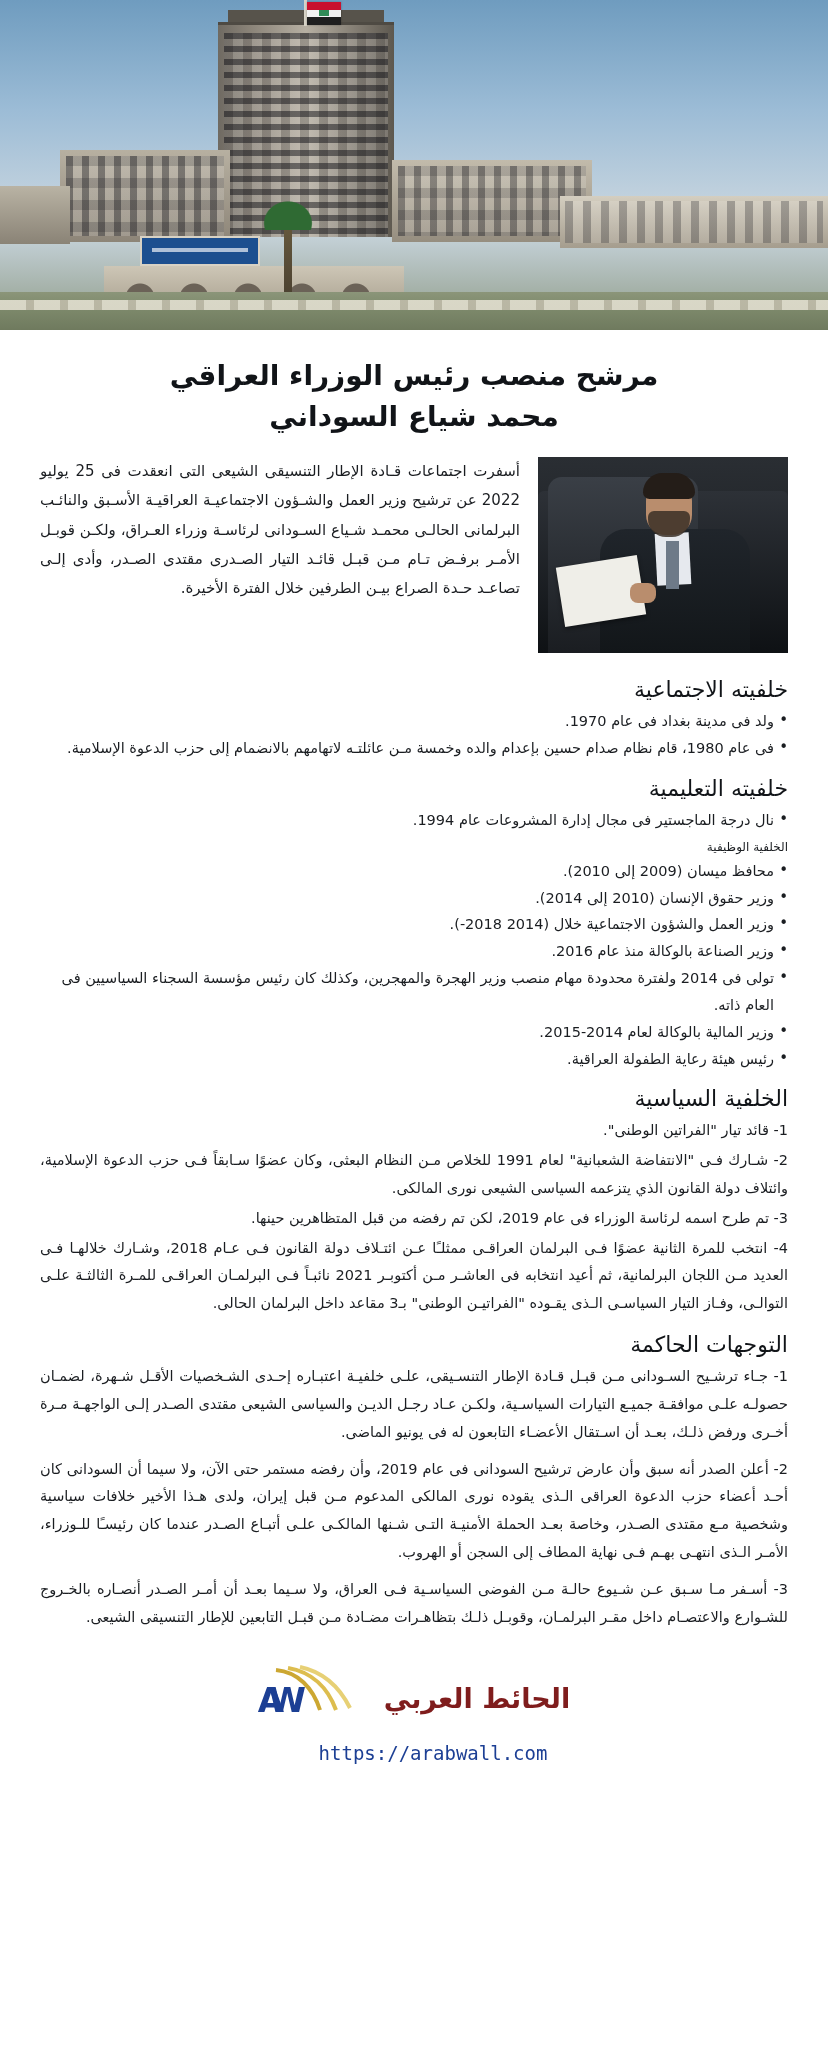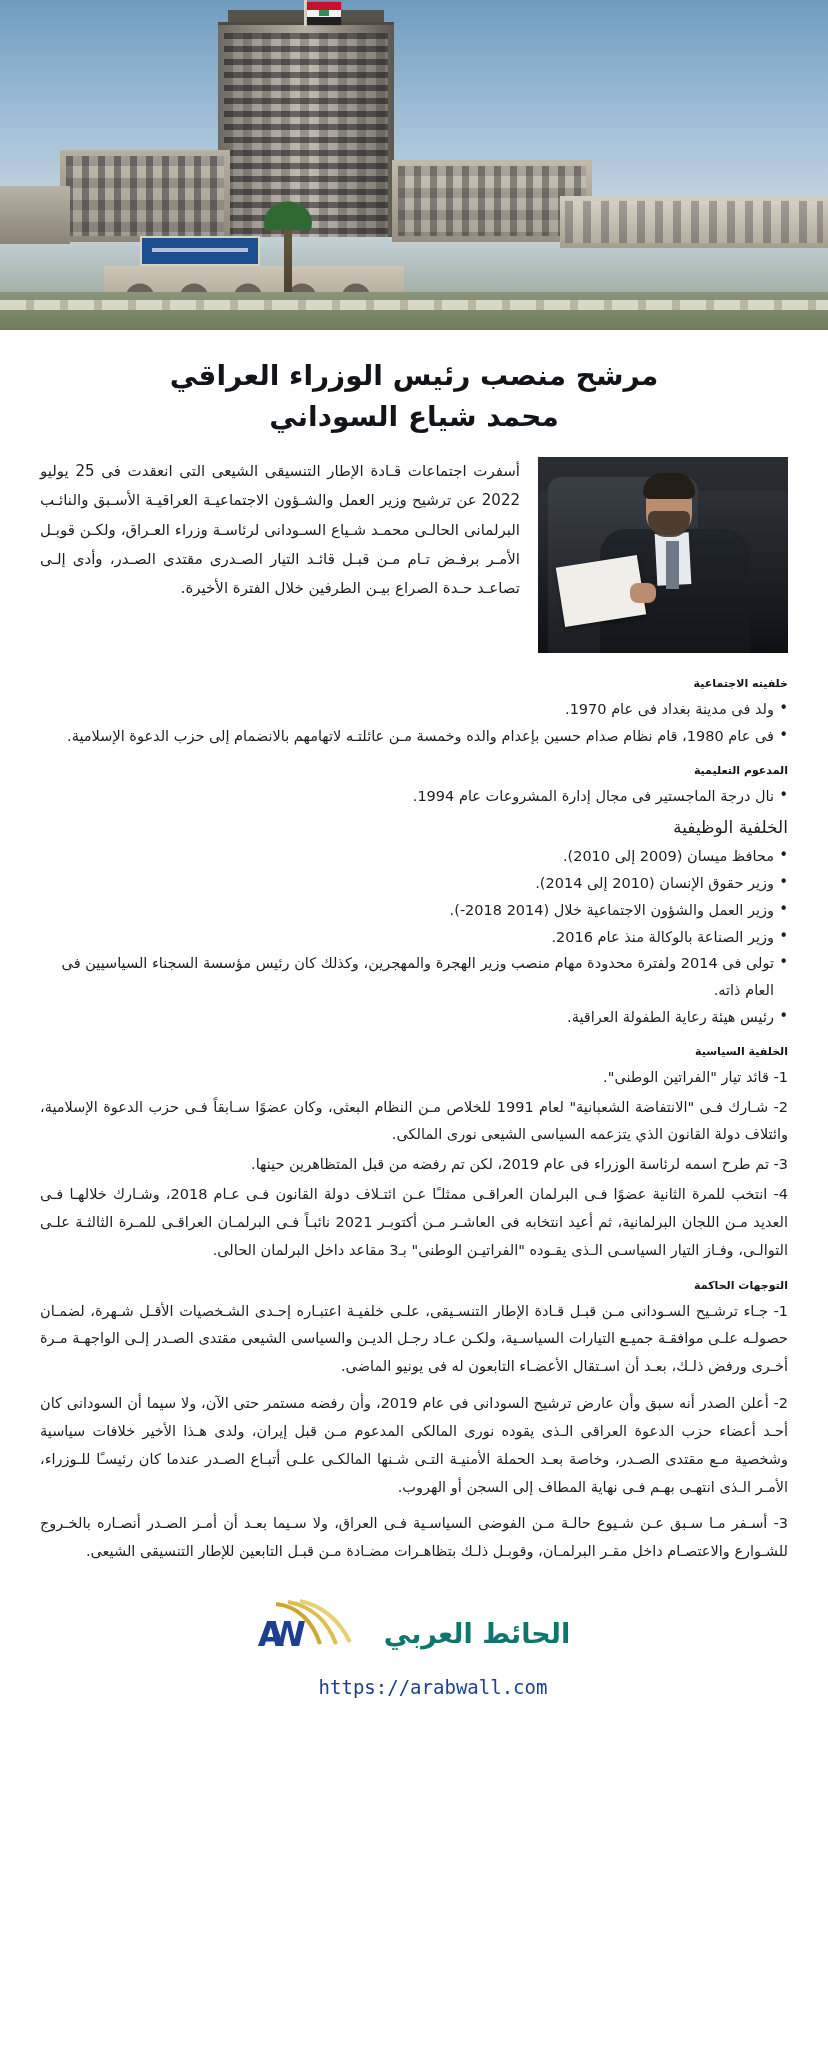--- a/index.html
+++ b/index.html
@@ -216,22 +216,22 @@
     position: absolute; left: 92px; top: 126px; width: 26px; height: 20px;
     background: #b98d6d; border-radius: 8px;
   }
 
   
   .content {
     padding: 4px 40px 0 40px;
     color: #1a1d21;
   }
   .sec-head {
-    font-size: 11px;
-    font-weight: bold;
+    font-size: 22px;
+    font-weight: normal;
     color: #111418;
     margin: 14px 0 6px 0;
     text-align: right;
   }
   ul.bullets {
     list-style: none;
     margin: 0 0 2px 0;
     padding: 0;
   }
   ul.bullets li {
@@ -243,21 +243,21 @@
   }
   ul.bullets li::before {
     content: "•";
     position: absolute;
     right: 0;
     top: -1px;
     font-size: 15px;
     color: #1a1d21;
   }
   .sub-head {
-    font-size: 17px;
+    font-size: 12px;
     line-height: 1.85;
     text-align: right;
     margin: 2px 0 0 0;
   }
   p.para {
     font-size: 14.5px;
     line-height: 1.92;
     text-align: justify;
     text-align-last: right;
     margin: 0 0 9px 0;
@@ -273,21 +273,21 @@
   .logo-row {
     display: flex;
     align-items: center;
     justify-content: center;
     gap: 6px;
   }
   .logo-mark {
     width: 120px; height: 74px; position: relative;
   }
   .site-name {
-    font-size: 27px; font-weight: bold; color: #0f766e;
+    font-size: 27px; font-weight: bold; color: #7f1d1d;
     letter-spacing: 0;
     text-align: center;
   }
   .site-url {
     margin-top: 6px;
     font-family: "DejaVu Sans Mono", "Liberation Mono", monospace;
     font-size: 19px;
     color: #1c3f94;
     direction: ltr;
     padding-left: 38px;
@@ -338,32 +338,33 @@
   </div>
 
   <div class="content">
 
     <div class="sec-head">خلفيته الاجتماعية</div>
     <ul class="bullets">
       <li>ولد فى مدينة بغداد فى عام 1970.</li>
       <li>فى عام 1980، قام نظام صدام حسين بإعدام والده وخمسة مـن عائلتـه لاتهامهم بالانضمام إلى حزب الدعوة الإسلامية.</li>
     </ul>
 
-    <div class="sec-head">المدعوم التعليمية</div>
+    <div class="sec-head">خلفيته التعليمية</div>
     <ul class="bullets">
       <li>نال درجة الماجستير فى مجال إدارة المشروعات عام 1994.</li>
     </ul>
 
     <div class="sub-head">الخلفية الوظيفية</div>
     <ul class="bullets">
       <li>محافظ ميسان (2009 إلى 2010).</li>
       <li>وزير حقوق الإنسان (2010 إلى 2014).</li>
       <li>وزير العمل والشؤون الاجتماعية خلال (2014 2018-).</li>
       <li>وزير الصناعة بالوكالة منذ عام 2016.</li>
       <li>تولى فى 2014 ولفترة محدودة مهام منصب وزير الهجرة والمهجرين، وكذلك كان رئيس مؤسسة السجناء السياسيين فى العام ذاته.</li>
+      <li>وزير المالية بالوكالة لعام 2014-2015.</li>
       <li>رئيس هيئة رعاية الطفولة العراقية.</li>
     </ul>
 
     <div class="sec-head">الخلفية السياسية</div>
     <p class="para numbered">1- قائد تيار "الفراتين الوطنى".</p>
     <p class="para numbered">2- شـارك فـى "الانتفاضة الشعبانية" لعام 1991 للخلاص مـن النظام البعثى، وكان عضوًا سـابقاً فـى حزب الدعوة الإسلامية، وائتلاف دولة القانون الذي يتزعمه السياسى الشيعى نورى المالكى.</p>
     <p class="para numbered">3- تم طرح اسمه لرئاسة الوزراء فى عام 2019، لكن تم رفضه من قبل المتظاهرين حينها.</p>
     <p class="para numbered">4- انتخب للمرة الثانية عضوًا فـى البرلمان العراقـى ممثلـًا عـن ائتـلاف دولة القانون فـى عـام 2018، وشـارك خلالهـا فـى العديد مـن اللجان البرلمانية، ثم أعيد انتخابه فى العاشـر مـن أكتوبـر 2021 نائبـاً فـى البرلمـان العراقـى للمـرة الثالثـة علـى التوالـى، وفـاز التيار السياسـى الـذى يقـوده "الفراتيـن الوطنى" بـ3 مقاعد داخل البرلمان الحالى.</p>
 
     <div class="sec-head">التوجهات الحاكمة</div>

